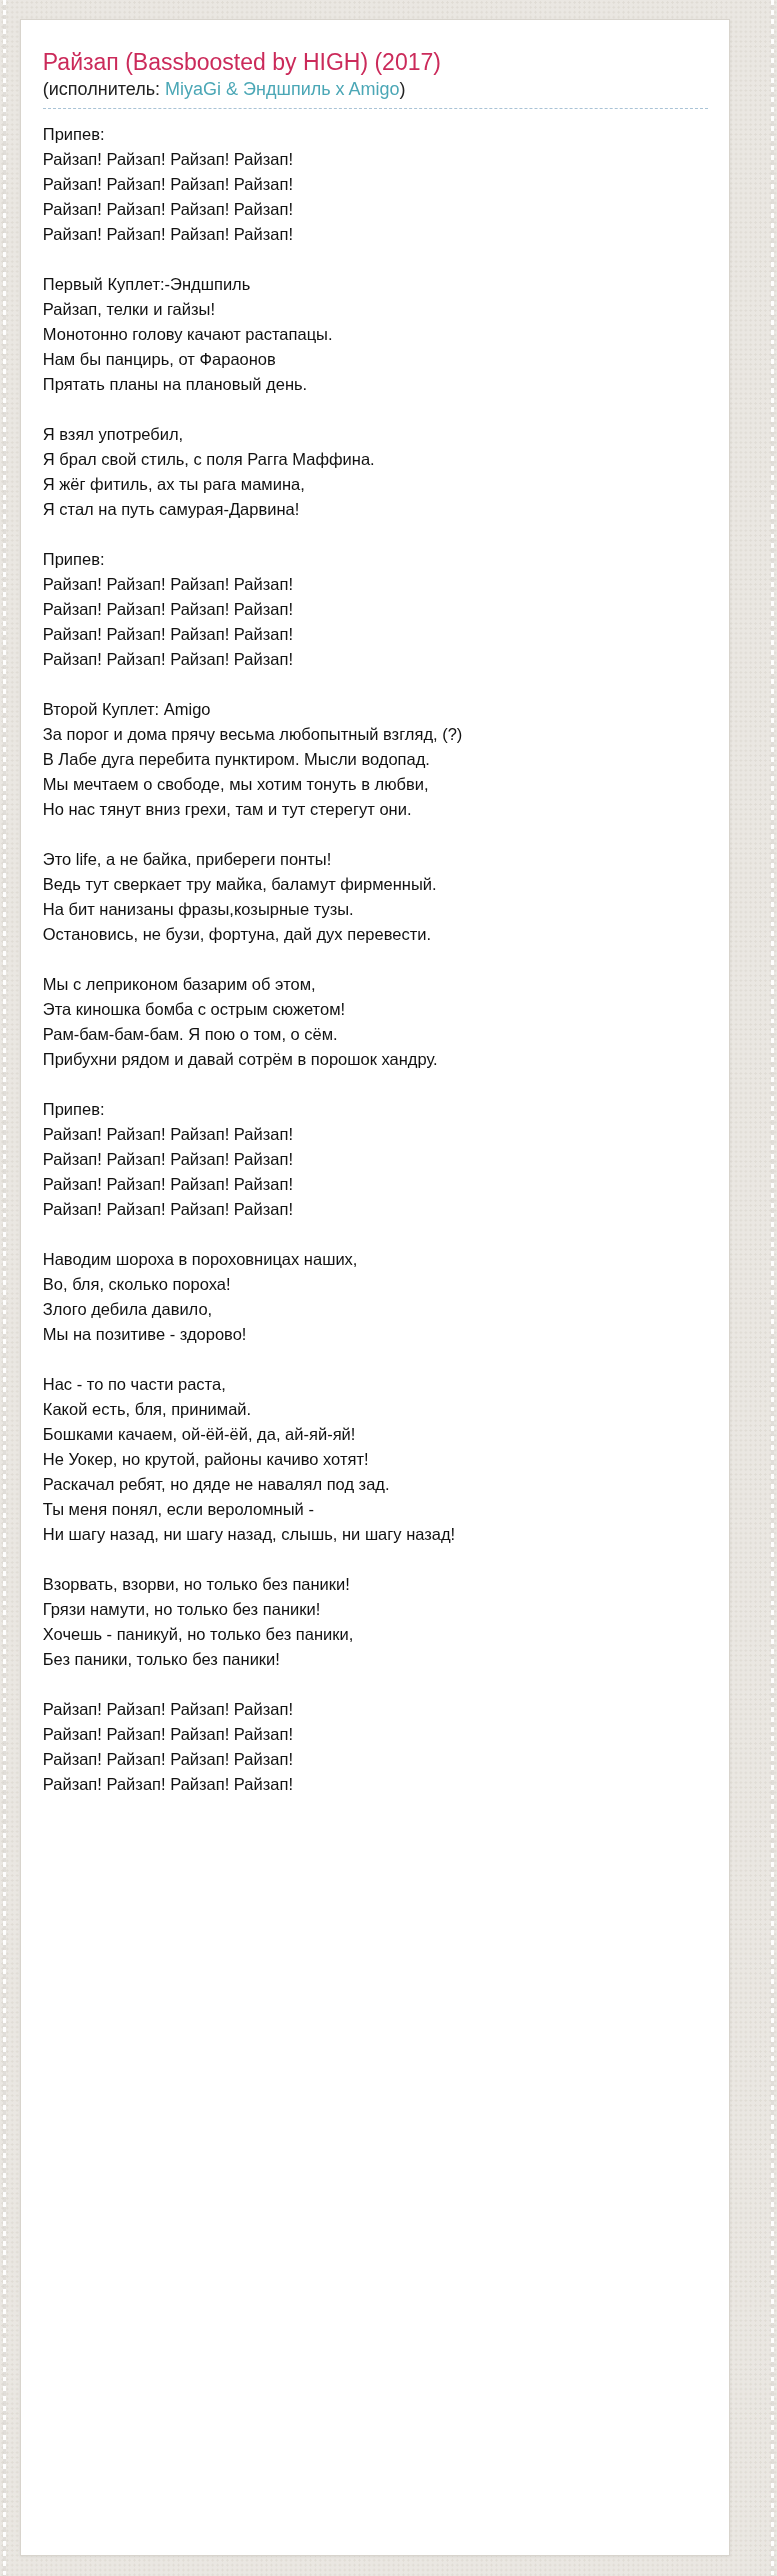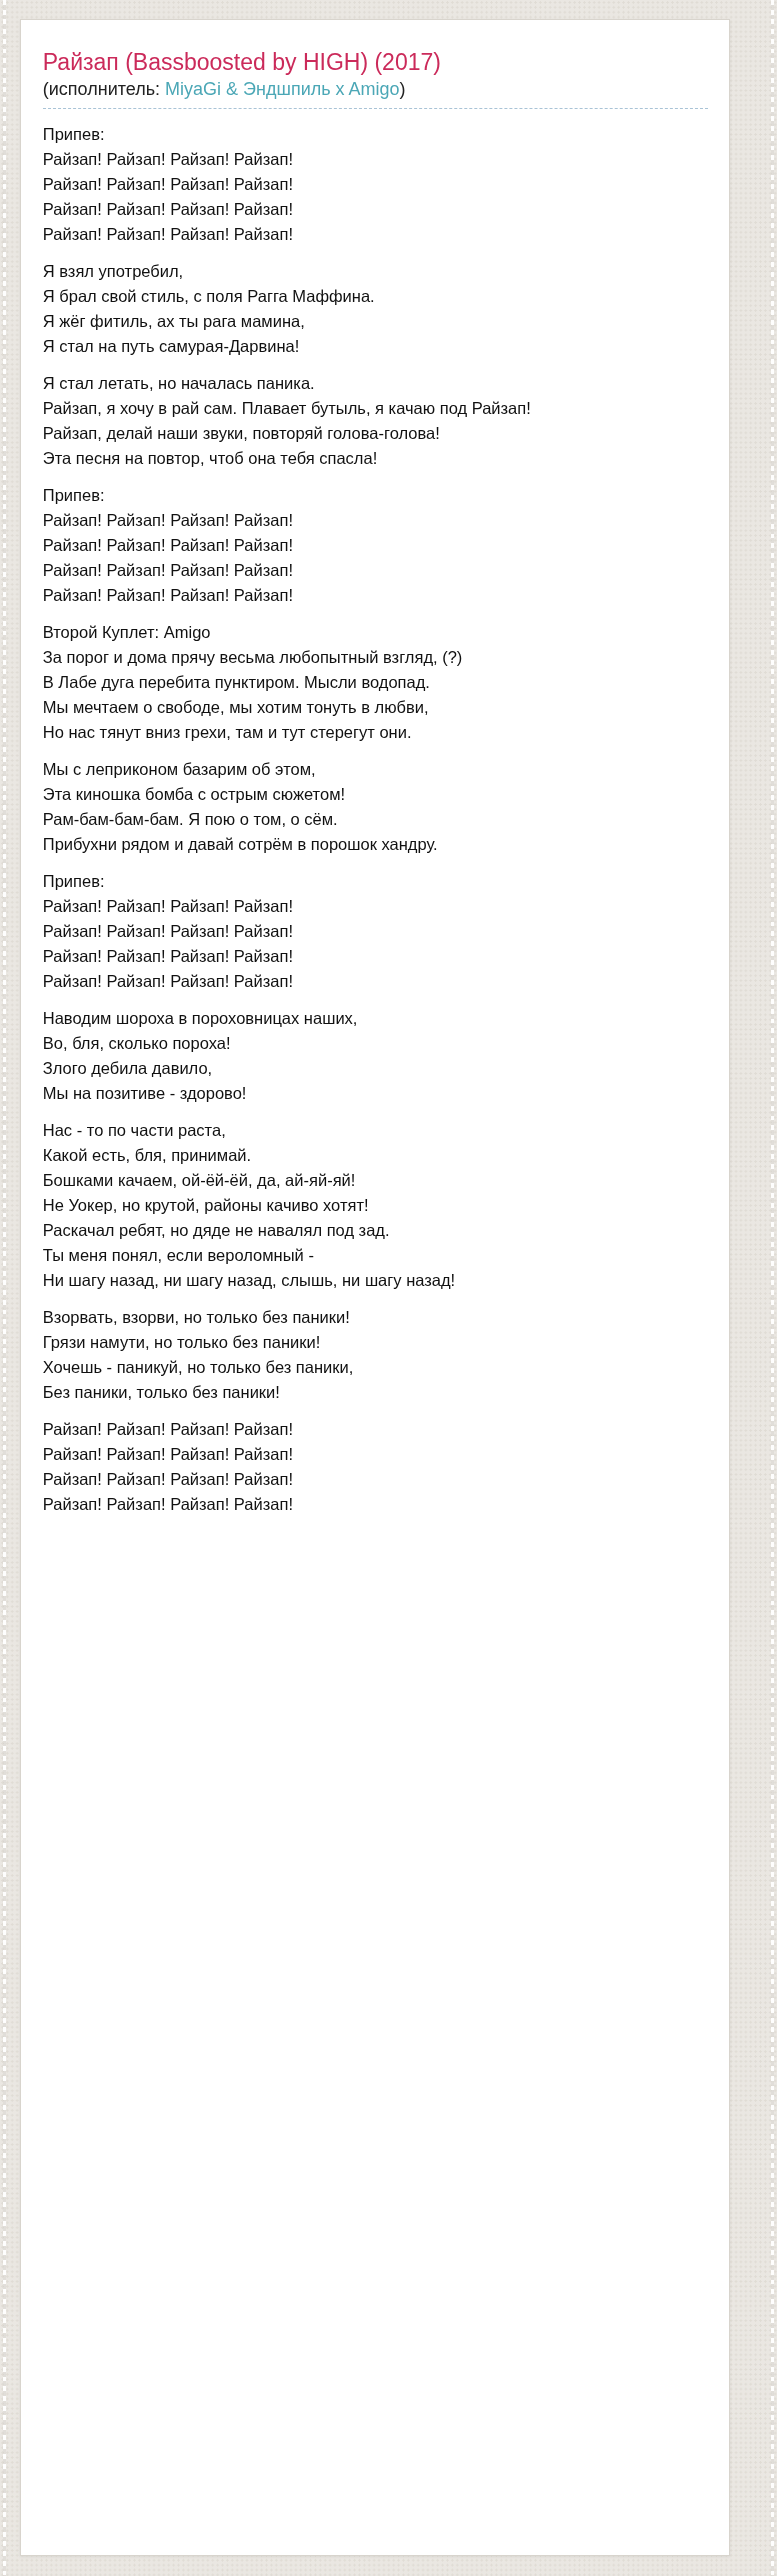--- a/index.html
+++ b/index.html
@@ -55,44 +55,45 @@
     color:var(--artist-link);
     text-decoration:none;
     cursor:pointer;
   }
   .lyrics{
     padding-top:12.6px;
     font-size:16.5px;
     line-height:25px;
     color:var(--text);
   }
-  .lyrics p.stanza{margin:12px 0;}
+  .lyrics p.stanza{margin:25px 0;}
   .lyrics p.stanza:first-child{margin-top:0;}
   .lyrics p.stanza:last-child{margin-bottom:0;}
 </style>
 </head>
 <body>
 
 <div class="stitch left"></div>
 <div class="stitch right"></div>
 
 <div class="card">
   <h1 class="song-title">Райзап (Bassboosted by HIGH) (2017)</h1>
 
   <div class="artist-line">
     <span>(исполнитель:</span>
     <a href="#">MiyaGi &amp; Эндшпиль x Amigo</a><span>)</span>
   </div>
 
   <div class="lyrics" id="lyrics">
       <p class="stanza">Припев:<br>Райзап! Райзап! Райзап! Райзап!<br>Райзап! Райзап! Райзап! Райзап!<br>Райзап! Райзап! Райзап! Райзап!<br>Райзап! Райзап! Райзап! Райзап!</p>
+      <p class="stanza">Первый Куплет:-Эндшпиль<br>Райзап, телки и гайзы!<br>Монотонно голову качают растапацы.<br>Нам бы панцирь, от Фараонов<br>Прятать планы на плановый день.</p>
       <p class="stanza">Я взял употребил,<br>Я брал свой стиль, с поля Рагга Маффина.<br>Я жёг фитиль, ах ты рага мамина,<br>Я стал на путь самурая-Дарвина!</p>
-      <p class="stanza">Я стал летать, но началась паника.<br>Райзап, я хочу в рай сам. Плавает бутыль, я качаю под Райзап!<br>Райзап, делай наши звуки, повторяй голова-голова!<br>Эта песня на повтор, чтоб она тебя спасла!</p>
       <p class="stanza">Припев:<br>Райзап! Райзап! Райзап! Райзап!<br>Райзап! Райзап! Райзап! Райзап!<br>Райзап! Райзап! Райзап! Райзап!<br>Райзап! Райзап! Райзап! Райзап!</p>
       <p class="stanza">Второй Куплет: Amigo<br>За порог и дома прячу весьма любопытный взгляд, (?)<br>В Лабе дуга перебита пунктиром. Мысли водопад.<br>Мы мечтаем о свободе, мы хотим тонуть в любви,<br>Но нас тянут вниз грехи, там и тут стерегут они.</p>
+      <p class="stanza">Это life, а не байка, прибереги понты!<br>Ведь тут сверкает тру майка, баламут фирменный.<br>На бит нанизаны фразы,козырные тузы.<br>Остановись, не бузи, фортуна, дай дух перевести.</p>
       <p class="stanza">Мы с леприконом базарим об этом,<br>Эта киношка бомба с острым сюжетом!<br>Рам-бам-бам-бам. Я пою о том, о сём.<br>Прибухни рядом и давай сотрём в порошок хандру.</p>
       <p class="stanza">Припев:<br>Райзап! Райзап! Райзап! Райзап!<br>Райзап! Райзап! Райзап! Райзап!<br>Райзап! Райзап! Райзап! Райзап!<br>Райзап! Райзап! Райзап! Райзап!</p>
       <p class="stanza">Наводим шороха в пороховницах наших,<br>Во, бля, сколько пороха!<br>Злого дебила давило,<br>Мы на позитиве - здорово!</p>
       <p class="stanza">Нас - то по части раста,<br>Какой есть, бля, принимай.<br>Бошками качаем, ой-ёй-ёй, да, ай-яй-яй!<br>Не Уокер, но крутой, районы качиво хотят!<br>Раскачал ребят, но дяде не навалял под зад.<br>Ты меня понял, если вероломный -<br>Ни шагу назад, ни шагу назад, слышь, ни шагу назад!</p>
       <p class="stanza">Взорвать, взорви, но только без паники!<br>Грязи намути, но только без паники!<br>Хочешь - паникуй, но только без паники,<br>Без паники, только без паники!</p>
       <p class="stanza">Райзап! Райзап! Райзап! Райзап!<br>Райзап! Райзап! Райзап! Райзап!<br>Райзап! Райзап! Райзап! Райзап!<br>Райзап! Райзап! Райзап! Райзап!</p>
     </div>
 </div>
 
 

